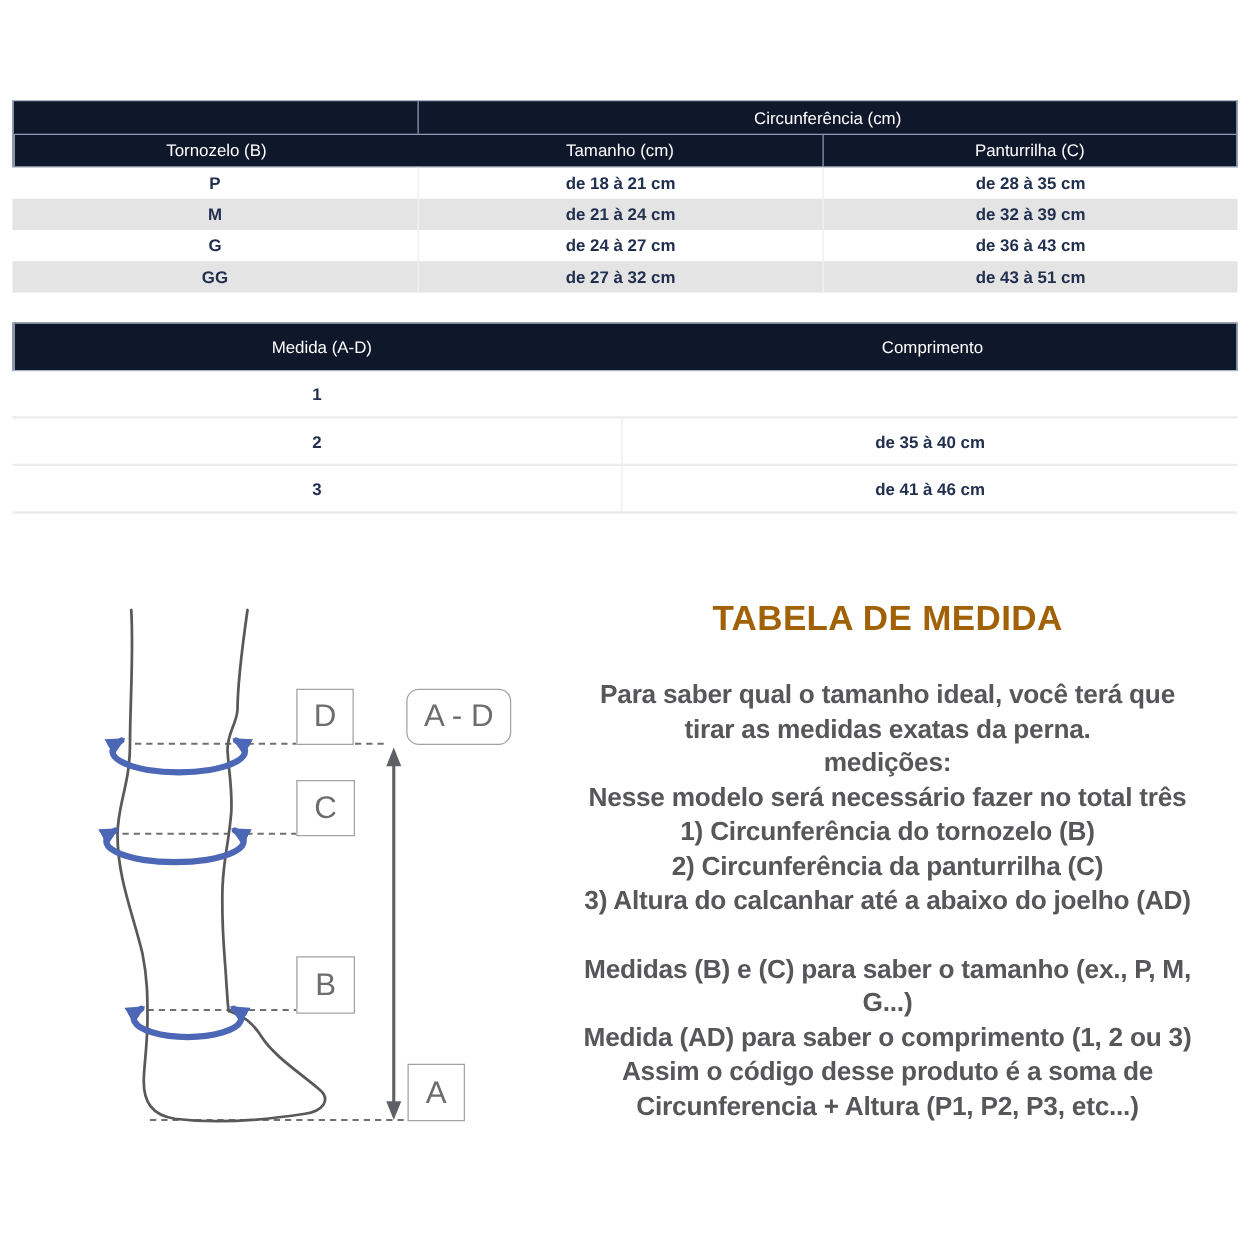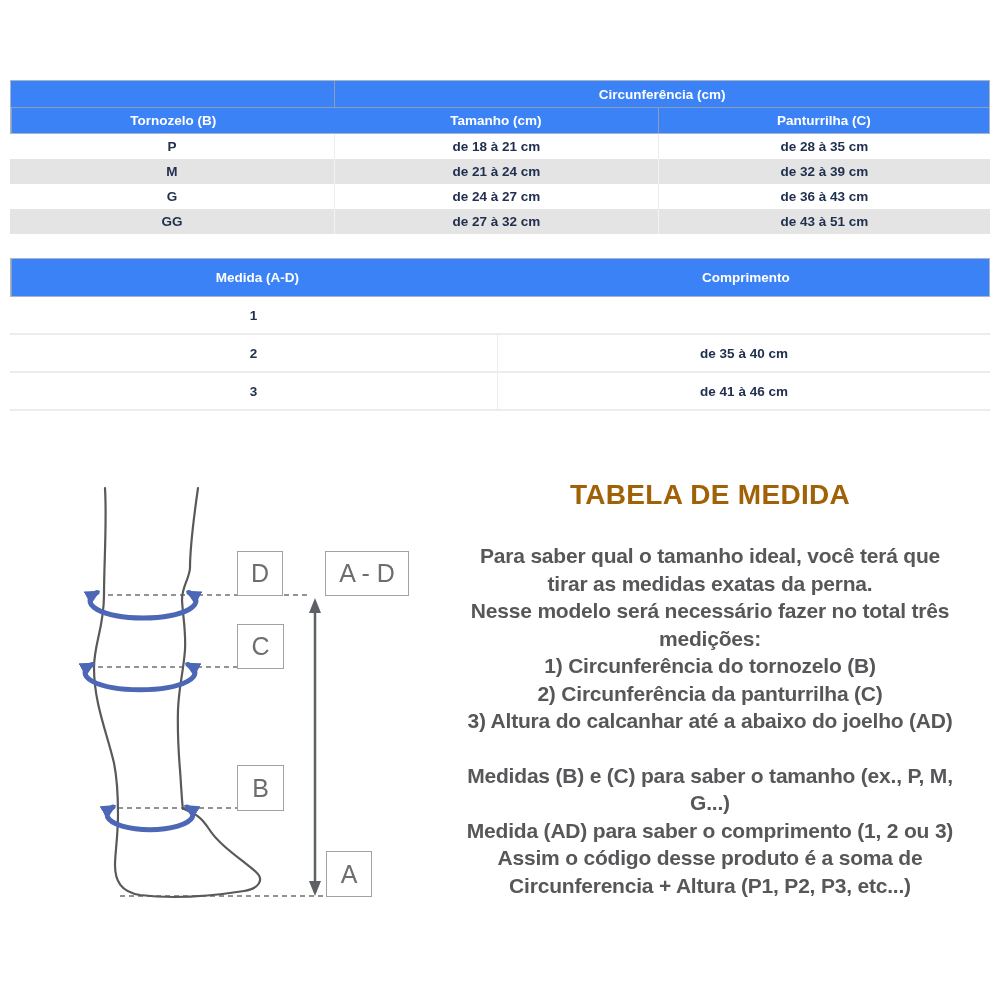--- a/index.html
+++ b/index.html
@@ -7,21 +7,21 @@
   body {
     position: relative;
     background: #ffffff;
     font-family: "Liberation Sans", sans-serif;
     overflow: hidden;
   }
   .abs { position: absolute; }
 
   
   #size-table { left: 10px; top: 80px; width: 980px; }
-  .t-head { background: #3b82f6; color: #ffffff; font-weight: bold; font-size: 13.5px; border: 1px solid #a9b4c8; }
+  .t-head { background: #0f172a; color: #ffffff; font-weight: normal; font-size: 13.5px; border: 1px solid #a9b4c8; }
   .hrow { display: flex; height: 26px; }
   .hrow2 { border-top: 1px solid #8e9cb5; }
   .cell { display: flex; align-items: center; justify-content: center; }
   .c1 { width: 33.06%; }
   .c2 { width: 33.06%; }
   .c3 { width: 33.88%; text-align: right; }
   .cwide { width: 66.94%; }
   .vsep { border-left: 1px solid #8e9cb5; }
   .drow { display: flex; height: 25px; font-size: 13.5px; font-weight: bold; color: #22304f; background: #ffffff; }
   .drow.alt { background: #e4e4e4; }
@@ -38,21 +38,21 @@
 
   
   #diagram { left: 60px; top: 468px; width: 360px; height: 462px; }
   #diagram svg { position: absolute; left: 0; top: 0; }
   .mbox {
     position: absolute; background: #ffffff;
     border: 1.5px solid #a2a2a2; color: #6d6d6d;
     font-size: 25px; display: flex; align-items: center; justify-content: center;
   }
   #box-d  { left: 177px; top: 83px;  width: 46px; height: 45px; }
-  #box-ad { left: 265px; top: 83px;  width: 84px; height: 45px; }
+  #box-ad { left: 265px; top: 83px;  width: 84px; height: 45px; border-radius: 10px; }
   #box-c  { left: 177px; top: 156px; width: 47px; height: 45px; }
   #box-b  { left: 177px; top: 297px; width: 47px; height: 46px; }
   #box-a  { left: 266px; top: 383px; width: 46px; height: 46px; }
 
   
   #info { left: 425px; top: 479px; width: 570px; text-align: center; color: #57575a; }
   .info-title { font-size: 28px; font-weight: bold; letter-spacing: 0.3px; color: #a16207; }
   .p1 { margin-top: 31px; }
   .p2 { margin-top: 27px; }
   .iline { font-size: 21px; font-weight: bold; line-height: 27.5px; white-space: nowrap; letter-spacing: -0.2px; }
@@ -158,22 +158,22 @@
   <div class="mbox" id="box-c">C</div>
   <div class="mbox" id="box-b">B</div>
   <div class="mbox" id="box-a">A</div>
 </div>
 
 <div class="abs" id="info">
   <div class="info-title">TABELA DE MEDIDA</div>
   <div class="p1">
     <div class="iline">Para saber qual o tamanho ideal, você terá que</div>
     <div class="iline">tirar as medidas exatas da perna.</div>
+    <div class="iline">medições:</div>
     <div class="iline">Nesse modelo será necessário fazer no total três</div>
-    <div class="iline">medições:</div>
     <div class="iline">1) Circunferência do tornozelo (B)</div>
     <div class="iline">2) Circunferência da panturrilha (C)</div>
     <div class="iline">3) Altura do calcanhar até a abaixo do joelho (AD)</div>
   </div>
   <div class="p2">
     <div class="iline">Medidas (B) e (C) para saber o tamanho (ex., P, M,</div>
     <div class="iline">G...)</div>
     <div class="iline">Medida (AD) para saber o comprimento (1, 2 ou 3)</div>
     <div class="iline">Assim o código desse produto é a soma de</div>
     <div class="iline">Circunferencia + Altura (P1, P2, P3, etc...)</div>

